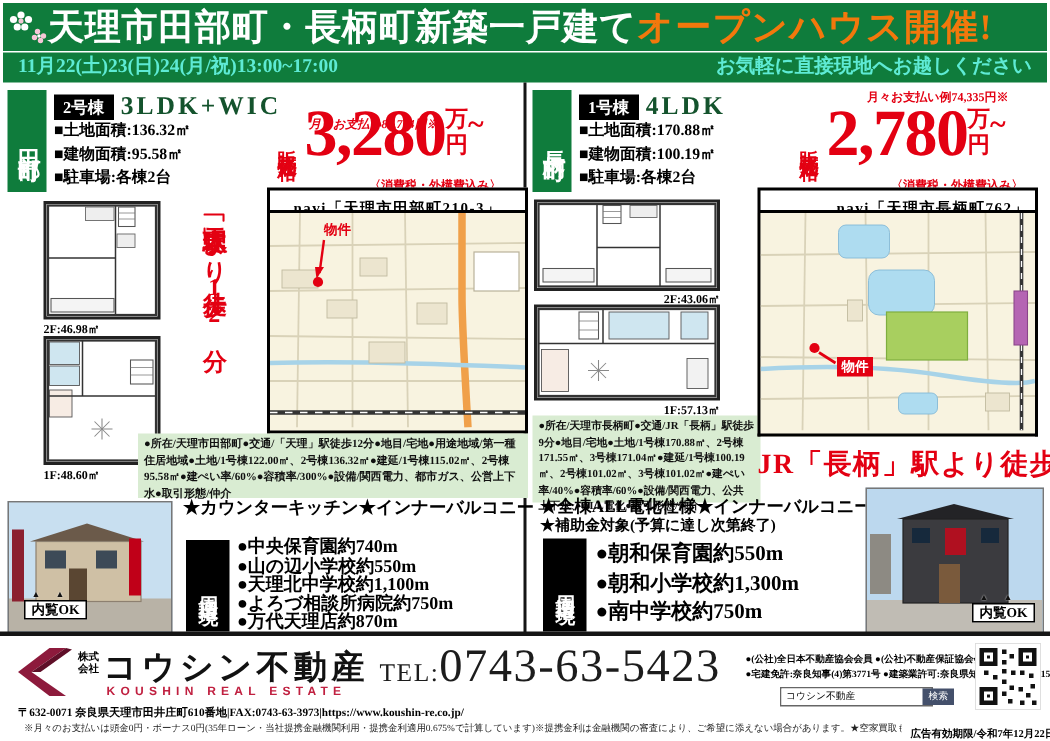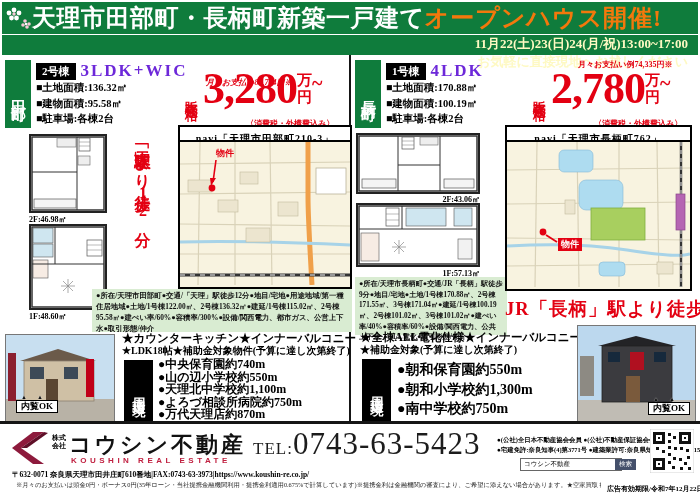--- a/index.html
+++ b/index.html
@@ -6,31 +6,31 @@
   html,body { width:700px; height:494px; }
   body { font-family:"Liberation Serif","DejaVu Serif",serif; background:#fff; }
   .page { position:relative; width:700px; height:494px; background:#fff; overflow:hidden; }
   .abs { position:absolute; }
 
   
   .header { left:2px; top:2px; width:696px; height:53px; background:#0f7c3c; }
   .h-line1 { display:flex; align-items:center; height:32px; padding-left:4px; white-space:nowrap; }
   .h-title { color:#fff; font-weight:bold; font-size:24px; letter-spacing:0.5px; }
   .h-highlight { color:#f2780c; font-weight:bold; font-size:24px; letter-spacing:1px; }
-  .h-line2 { display:flex; justify-content:space-between; align-items:flex-end; height:20px;
-             border-top:1px solid #fff; padding:0 10px; color:#fef9c3; font-weight:bold; font-size:13px; white-space:nowrap;flex-direction:column; }
+  .h-line2 { display:flex; justify-content:space-between; align-items:flex-start; height:20px;
+             border-top:1px solid #fff; padding:0 10px; color:#5eead4; font-weight:bold; font-size:13px; white-space:nowrap; }
   .center-divider { left:349px; top:55px; width:2px; height:368px; background:#151515; }
   .footer-rule { left:0; top:421px; width:700px; height:3px; background:#151515; }
 
   
   .area-badge { background:#0f7c3c; color:#fff; writing-mode:vertical-rl; text-orientation:upright;
                 font-weight:bold; font-size:15px; display:flex; align-items:center; justify-content:center; letter-spacing:4px; }
   .unit-row { display:flex; align-items:center; gap:5px; white-space:nowrap; }
   .unit-badge { background:#000; color:#fff; font-weight:bold; font-size:11px; padding:1px 6px; }
-  .plan-text { color:#6d28d9; font-weight:bold; font-size:17px; letter-spacing:2px; }
+  .plan-text { color:#14532d; font-weight:bold; font-size:17px; letter-spacing:2px; }
   .spec-line { font-size:10.5px; font-weight:bold; line-height:15.5px; white-space:nowrap; }
   .price-label-v { color:#e30012; writing-mode:vertical-rl; text-orientation:upright; font-weight:bold;
                    font-size:13px; letter-spacing:3px; display:flex; justify-content:center; }
   .monthly { color:#e30012; font-size:8px; font-weight:bold; white-space:nowrap; }
   .price-row { display:flex; align-items:flex-start; }
   .price-num { color:#e30012; font-size:44px; font-weight:bold; line-height:0.92; letter-spacing:-1px; }
   .price-unit { color:#e30012; font-weight:bold; font-size:15px; line-height:1.1; text-align:center; margin-top:3px; }
   .tilde { color:#e30012; font-weight:bold; font-size:20px; line-height:1; margin-top:4px; }
   .tax-note { color:#e30012; font-size:8px; font-weight:bold; white-space:nowrap;text-decoration:underline; }
   .floor-box { border:2px solid #222; background:#fff; }
@@ -223,21 +223,20 @@
       <rect x="80" y="24" width="8" height="38" fill="#c00018"></rect>
       <rect x="2" y="18" width="8" height="48" fill="#8b2030"></rect>
     </svg>
   </div>
   <div class="abs viewok" style="left:16px; top:394px;">
     <span class="arrows">▲▲</span>
     <span class="vo-box">内覧OK</span>
   </div>
 
   <div class="abs feature1" style="left:122px; top:331px;">★カウンターキッチン★インナーバルコニー</div>
-  <div class="abs feature2" style="left:122px; top:344px;">★LDK18帖★補助金対象物件(予算に達し次第終了)</div>
   <div class="abs env-badge" style="left:124px; top:360px; width:29px; height:61px;">周辺環境</div>
   <div class="abs" style="left:158px; top:358px;">
     <div class="env-item" style="font-size:12px; line-height:12.6px;">●中央保育園約740m</div>
     <div class="env-item" style="font-size:12px; line-height:12.6px;">●山の辺小学校約550m</div>
     <div class="env-item" style="font-size:12px; line-height:12.6px;">●天理北中学校約1,100m</div>
     <div class="env-item" style="font-size:12px; line-height:12.6px;">●よろづ相談所病院約750m</div>
     <div class="env-item" style="font-size:12px; line-height:12.6px;">●万代天理店約870m</div>
   </div>
 
   <div class="abs area-badge" style="left:355px; top:60px; width:26px; height:68px;">長柄町</div>
@@ -297,21 +296,21 @@
           <line x1="41" y1="35" x2="41" y2="49"></line>
         <line x1="36" y1="37" x2="46" y2="47"></line>
           <line x1="46" y1="37" x2="36" y2="47"></line>
       </g>
     </svg>
   </div>
   <div class="abs floor-label" style="left:356px; top:268px; width:124px; text-align:right;">1F:57.13㎡</div>
 
   <div class="abs details-box" style="left:355px; top:277px; width:152px; height:58px; font-size:7.2px;">●所在/天理市長柄町●交通/JR「長柄」駅徒歩9分●地目/宅地●土地/1号棟170.88㎡、2号棟171.55㎡、3号棟171.04㎡●建延/1号棟100.19㎡、2号棟101.02㎡、3号棟101.02㎡●建ぺい率/40%●容積率/60%●設備/関西電力、公共上下水、ALL電化●取引形態/仲介</div>
 
-  <div class="abs navi-bar" style="left:505px; top:125px; width:187px; height:17px;">
+  <div class="abs navi-bar" style="left:505px; top:125px; width:187px; height:17px;align-items:flex-end;">
     <svg width="14" height="9" viewBox="0 0 14 9">
       <path d="M1,6 Q1,3 4,3 L6,1 L10,1 L12,3 Q13,3.5 13,6 Z" fill="#d5001c"></path>
       <circle cx="4" cy="7" r="1.6" fill="#222"></circle>
         <circle cx="10" cy="7" r="1.6" fill="#222"></circle>
     </svg>
     <span>navi「天理市長柄町762」</span>
   </div>
   <div class="abs map-box" style="left:505px; top:142px; width:187px; height:149px;">
     <svg width="183" height="145" viewBox="0 0 183 145">
       <rect x="0" y="0" width="183" height="145" fill="#f8f3e0"></rect>

